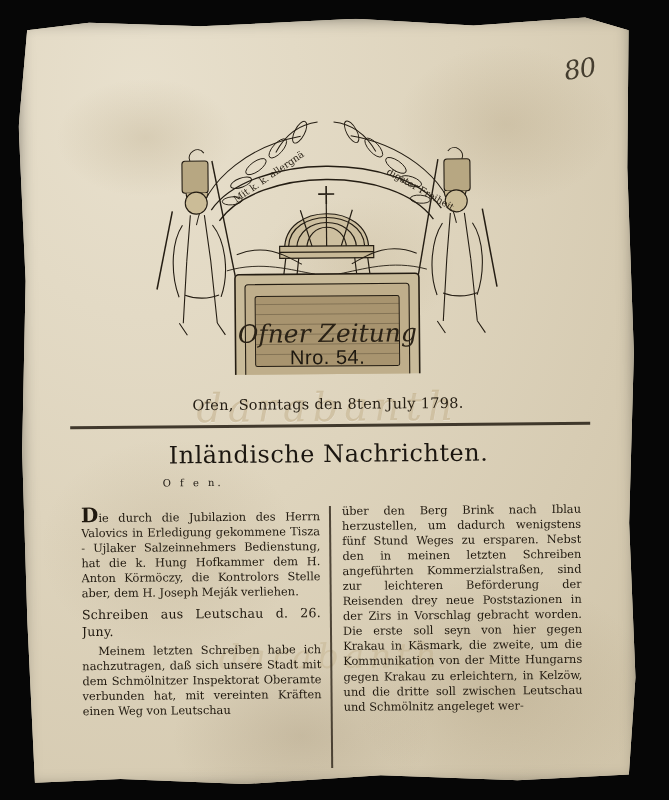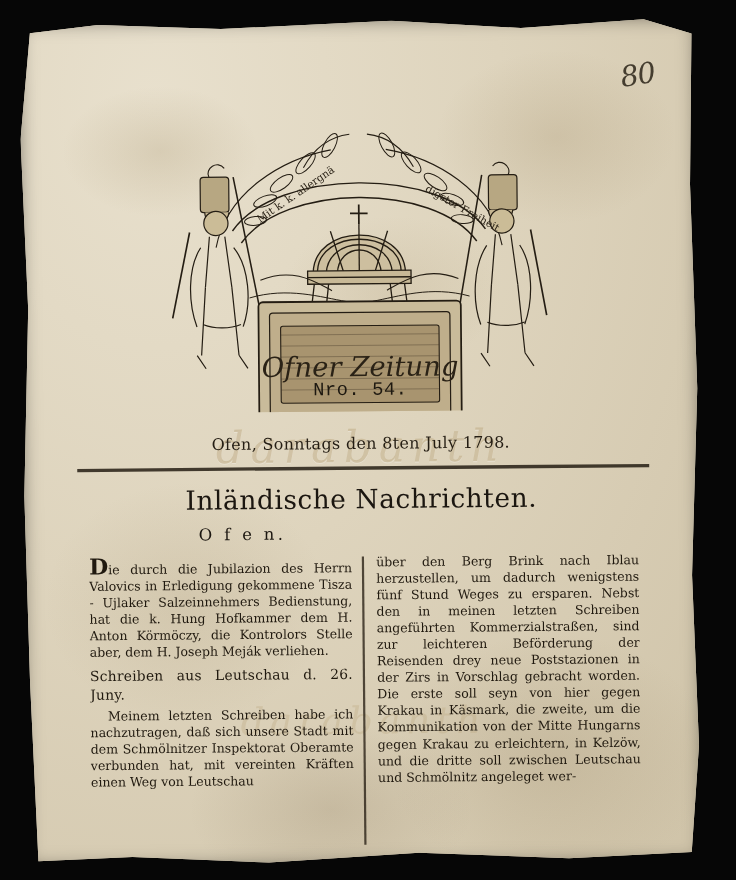--- a/index.html
+++ b/index.html
@@ -79,24 +79,24 @@
     width: 480px;
     height: 300px;
   }
   #masthead svg { display: block; }
 
   .issue-no {
     position: absolute;
     left: 50%;
     top: 272px;
     transform: translateX(-50%);
-    font-size: 17px;
+    font-size: 20px;
     letter-spacing: 0.5px;
     color: #1d1810;
-    font-family: Liberation Mono, monospace;
+    font-family: Liberation Sans, sans-serif;
   }
 
   #dateline {
     position: absolute;
     left: 0;
     right: 0;
     top: 380px;
     text-align: center;
     font-size: 14.5px;
     color: #241d13;
@@ -121,23 +121,23 @@
     top: 424px;
     text-align: center;
     font-size: 24px;
     color: #1b1610;
     font-family: "DejaVu Serif", serif;
     letter-spacing: 0.5px;
   }
 
   #city-head {
     position: absolute;
-    left: 162px;
+    left: 144px;
     top: 460px;
-    font-size: 15px;
+    font-size: 10px;
     color: #1b1610;
     letter-spacing: 3px;
   }
 
   
   #columns {
     position: absolute;
     left: 62px;
     top: 488px;
     width: 500px;

